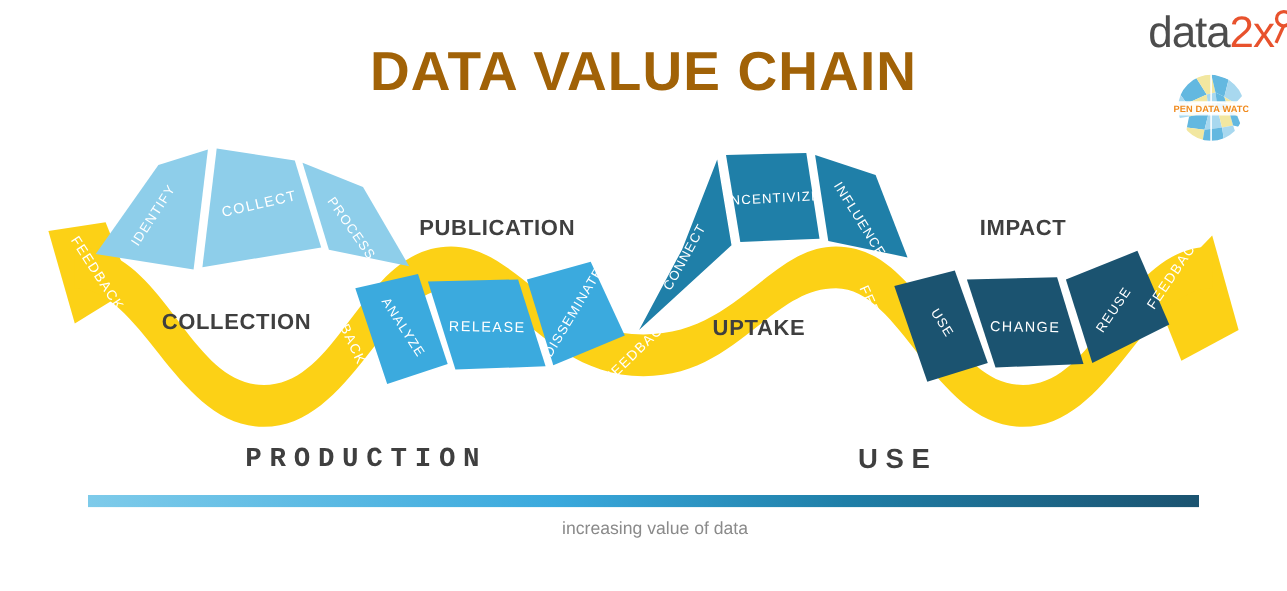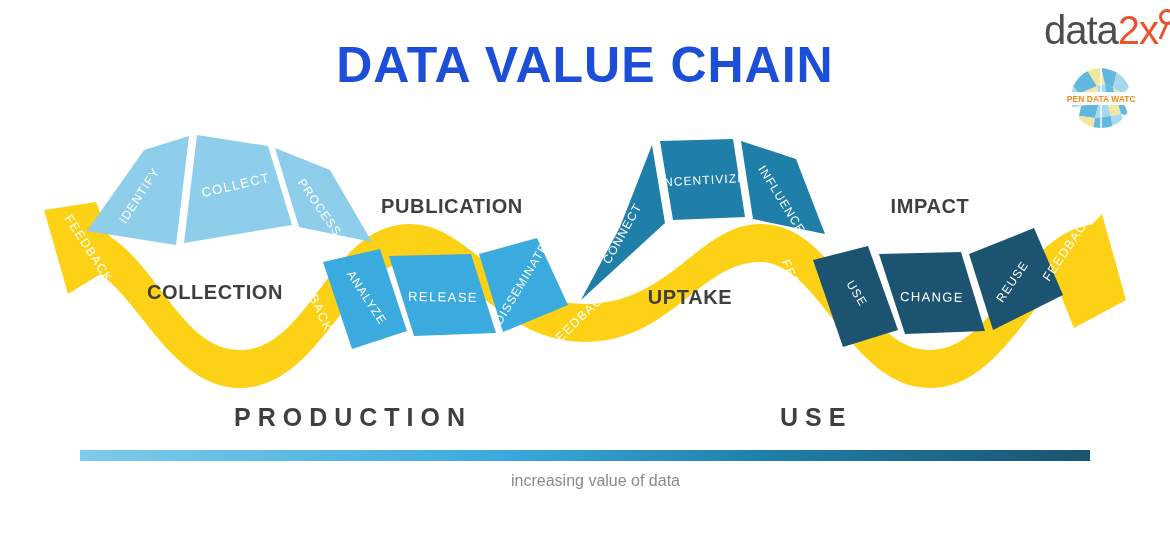--- a/index.html
+++ b/index.html
@@ -13,21 +13,21 @@
   #stage{position:absolute;inset:0;width:1170px;height:537px;}
 
   
   .title{
     position:absolute;
     left:0;right:0;top:36px;
     text-align:center;
     font-size:50px;
     font-weight:bold;
     letter-spacing:1px;
-    color:#1d4ed8;
+    color:#a16207;
     font-family:"Liberation Sans", sans-serif;
   }
 
   
   .logos{
     position:absolute;right:12px;top:10px;
     display:flex;align-items:center;gap:14px;flex-direction:column;
   }
   .data2x{
     font-family:"Liberation Sans", sans-serif;
@@ -74,21 +74,21 @@
     position:absolute;left:0;right:0;top:403px;height:36px;
   }
   .axis-labels span{
     position:absolute;
     font-size:25px;
     font-weight:bold;
     color:#3f3f3f;
     letter-spacing:7px;
     font-family:"Liberation Sans", sans-serif;
   }
-  #lbl-production{left:234px;}
+  #lbl-production{left:223px;font-family:Liberation Mono, monospace;}
   #lbl-use{left:780px;}
 
   .gradbar{
     position:absolute;
     left:80px;top:450px;
     width:1010px;height:11px;
     background:linear-gradient(to right,#7ecbea 0%,#3aa9dd 42%,#1f7fa8 68%,#1b5370 100%);
   }
   .caption{
     position:absolute;

